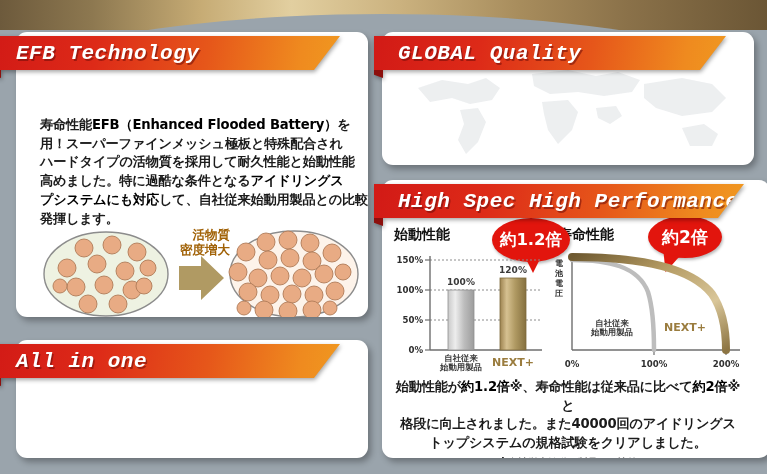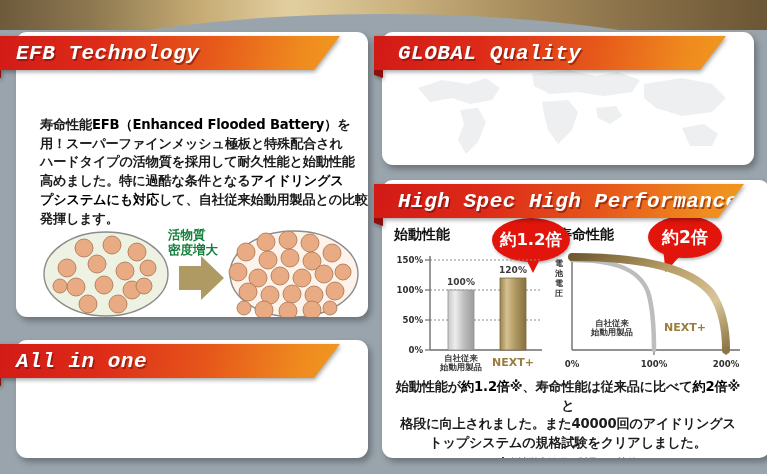--- a/index.html
+++ b/index.html
@@ -97,22 +97,22 @@
   .hl { color: #000000; }
 
   #efb-copy      { left: 24px;  top: 84px;  width: 336px; font-size: 13.2px; }
   #highspec-copy { left: 390px; top: 378px; width: 362px; font-size: 13.2px; text-align: center; }
 
   .footnote { font-size: 10.2px; font-weight: bold; color: #2a2a2a; margin-top: 3px; }
 
   
   #efb-diagram { position: absolute; left: 24px; top: 196px; width: 330px; height: 112px; }
   #arrow-label {
-    position: absolute; left: 128px; top: 0px; width: 74px;
-    text-align: left; color: #15803d; font-weight: bold;
+    position: absolute; left: 116px; top: 0px; width: 74px;
+    text-align: right; color: #a16207; font-weight: bold;
     font-size: 12.5px; line-height: 1.18;
   }
 
   
   #chart-area { position: absolute; left: 390px; top: 222px; width: 360px; height: 152px; }
 
   .chart-heading {
     position: absolute; font-size: 14px; font-weight: bold; color: #111;
   }
   #heading-start { left: 4px;  top: 4px; }

